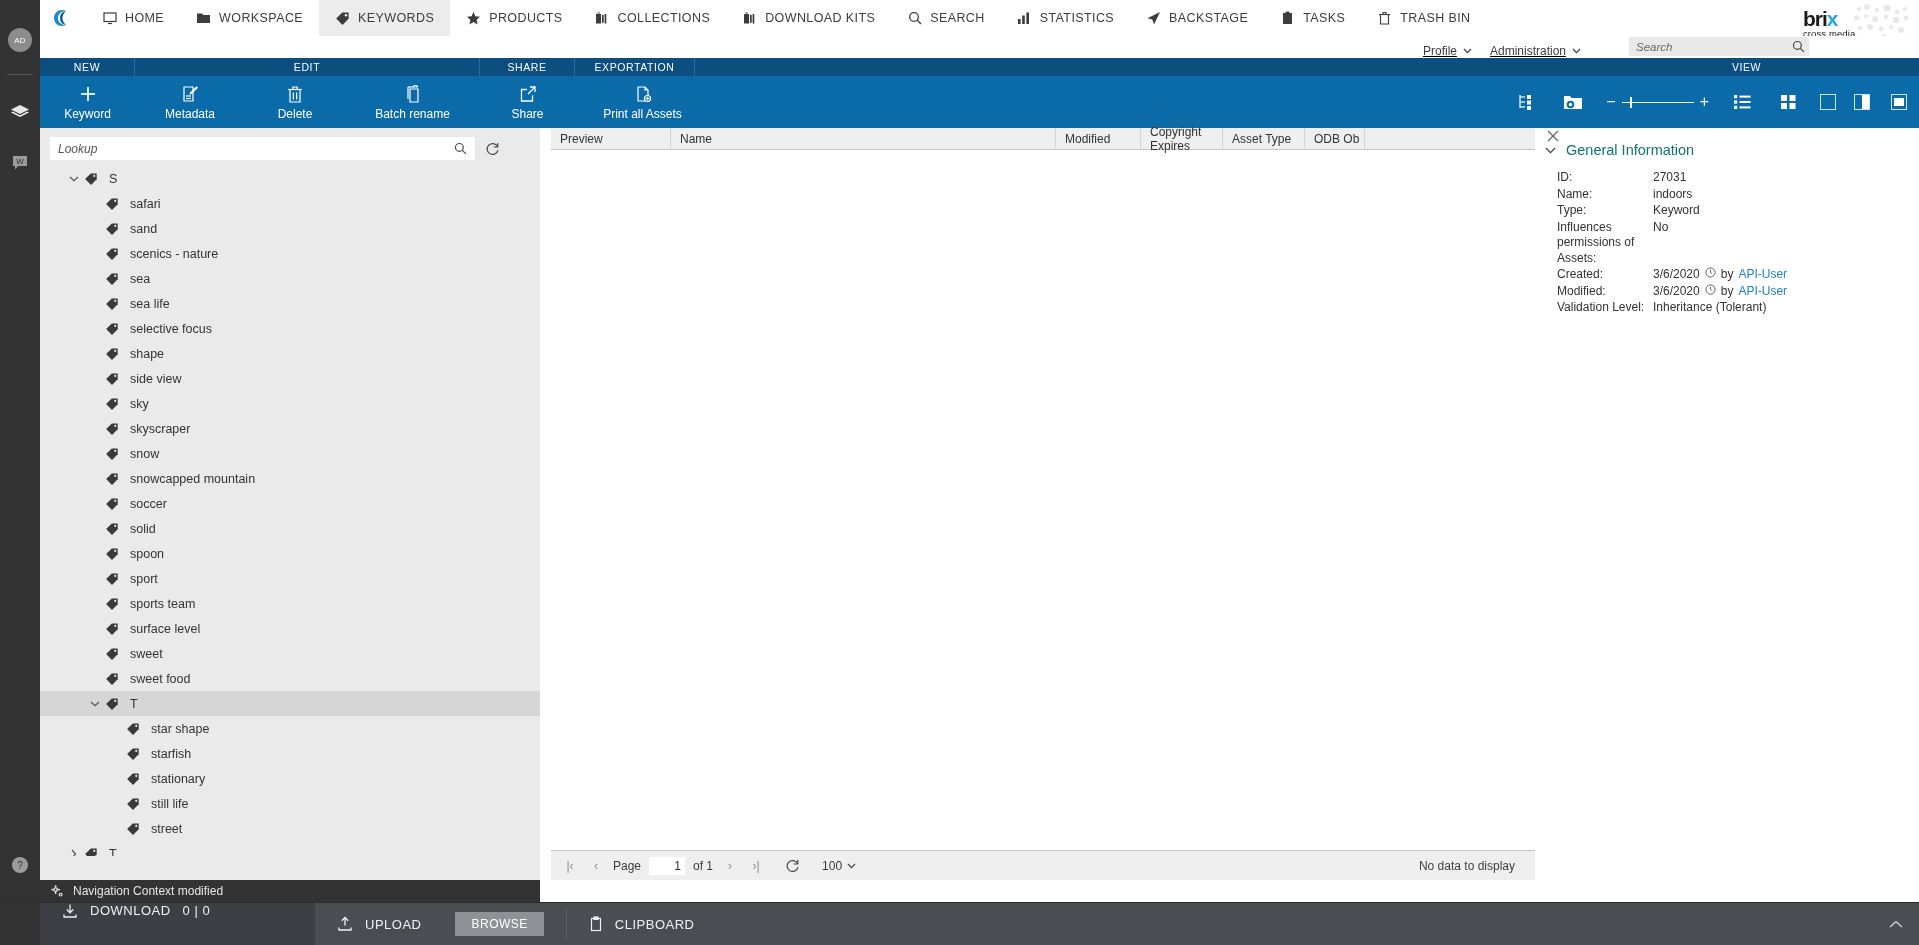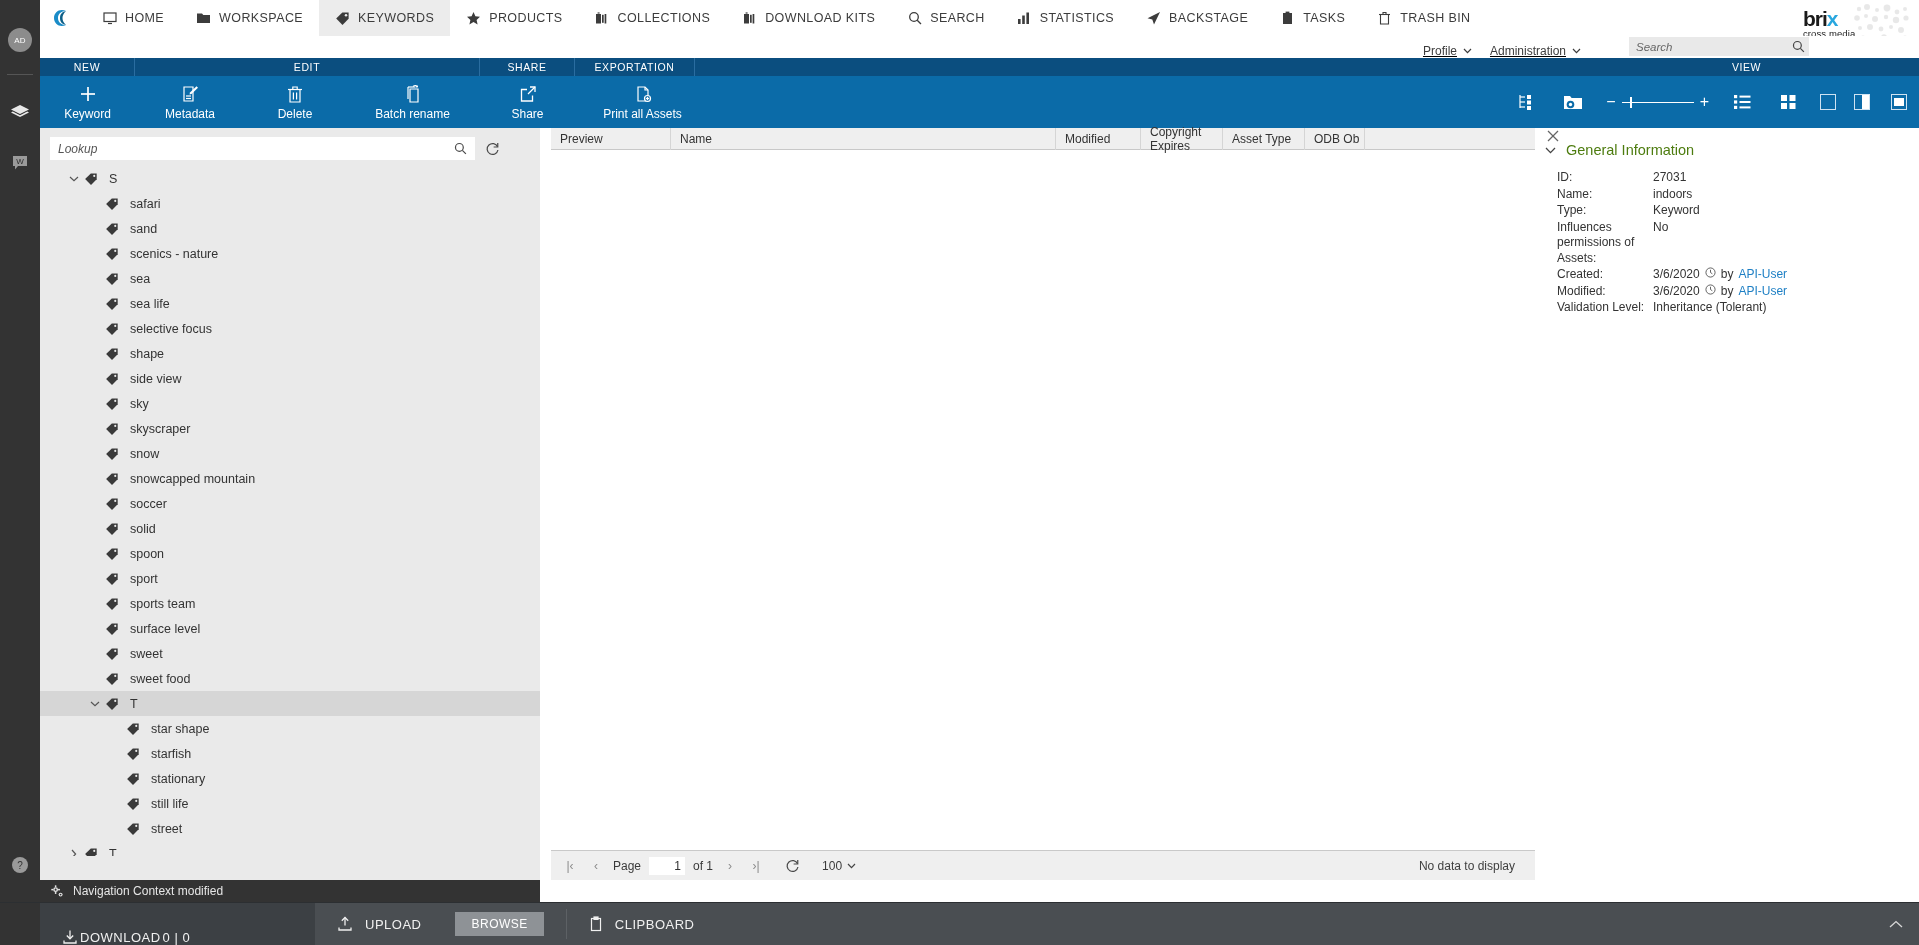--- a/index.html
+++ b/index.html
@@ -159,38 +159,38 @@
   .nodata { margin-left: auto; color: #404040; font-size: 12px; padding-right: 10px; }
 
   
   .rightpanel {
     position: absolute; left: 1535px; top: 128px; width: 384px; height: 752px;
     background: #ffffff;
   }
   .rp-close { position: absolute; right: 360px; top: 2px; color: #666; font-size: 14px; }
   .rp-head {
     display: flex; align-items: center; gap: 10px; padding: 14px 0 12px 10px;
-    font-size: 14.5px; color: #4d7c0f;
+    font-size: 14.5px; color: #0f766e;
   }
   .rp-rows { padding-left: 22px; }
   .rp-row { display: flex; font-size: 12px; color: #333; line-height: 15.5px; margin-bottom: 1px; }
   .rp-key { width: 96px; flex: none; }
   .rp-val { flex: 1; display: flex; align-items: flex-start; gap: 5px; flex-wrap: wrap; }
   .lnk { color: #1d7fc4; }
   .clk { color: #444; }
 
   
   .bottombar {
     position: absolute; left: 0; top: 902px; width: 1919px; height: 43px;
     background: #4a4e52; display: flex; align-items: stretch;
     border-top: 1px solid #2c2f32;
   }
   .bb-spacer { width: 40px; background: #333333; }
   .bb-cell {
-    display: flex; align-items: flex-end; gap: 2px; padding: 0 22px;
+    display: flex; align-items: flex-start; gap: 12px; padding: 0 22px;
     color: #f0f0f0; font-size: 13px; letter-spacing: .5px;
   }
   .bb-download { background: #3c4044; width: 275px; }
   .bb-upload { display: flex; align-items: center; gap: 12px; padding-left: 22px; }
   .browse-btn {
     margin-left: 22px; background: #8e9296; color: #ffffff; font-size: 12px;
     padding: 5px 16px; letter-spacing: .5px;
   }
   .bb-divider { width: 1px; background: #5d6165; margin: 6px 0; }
   .bb-clip { display: flex; align-items: center; gap: 12px; padding-left: 22px; }

